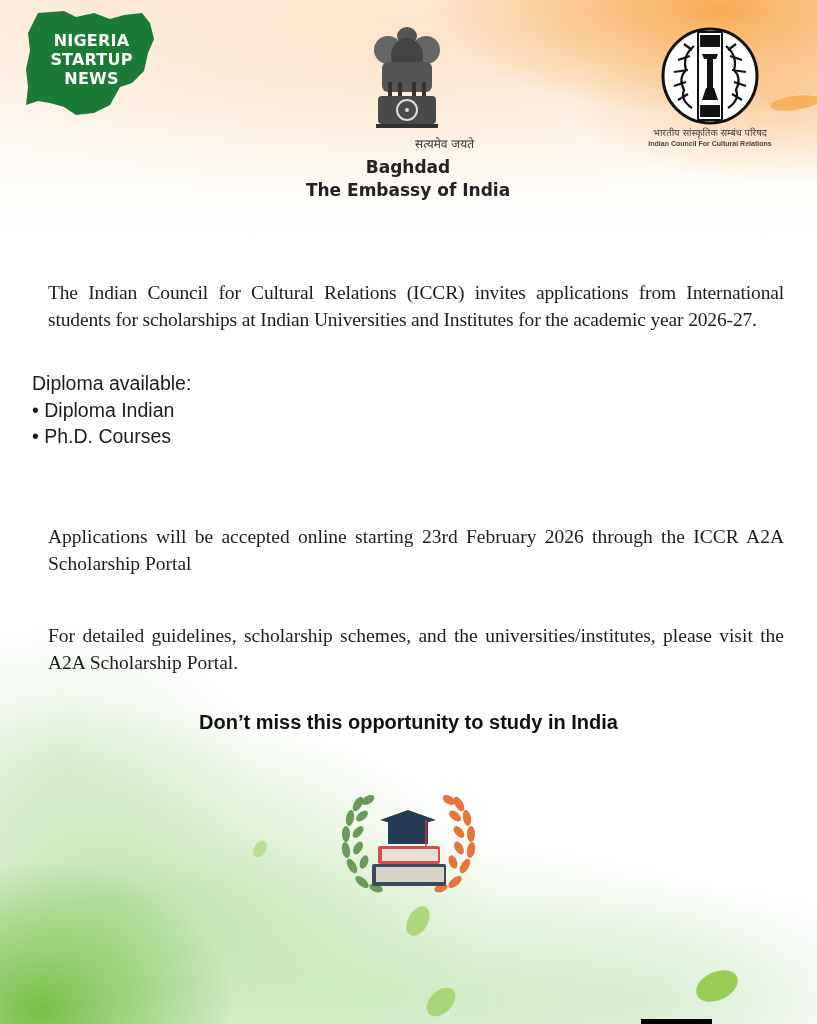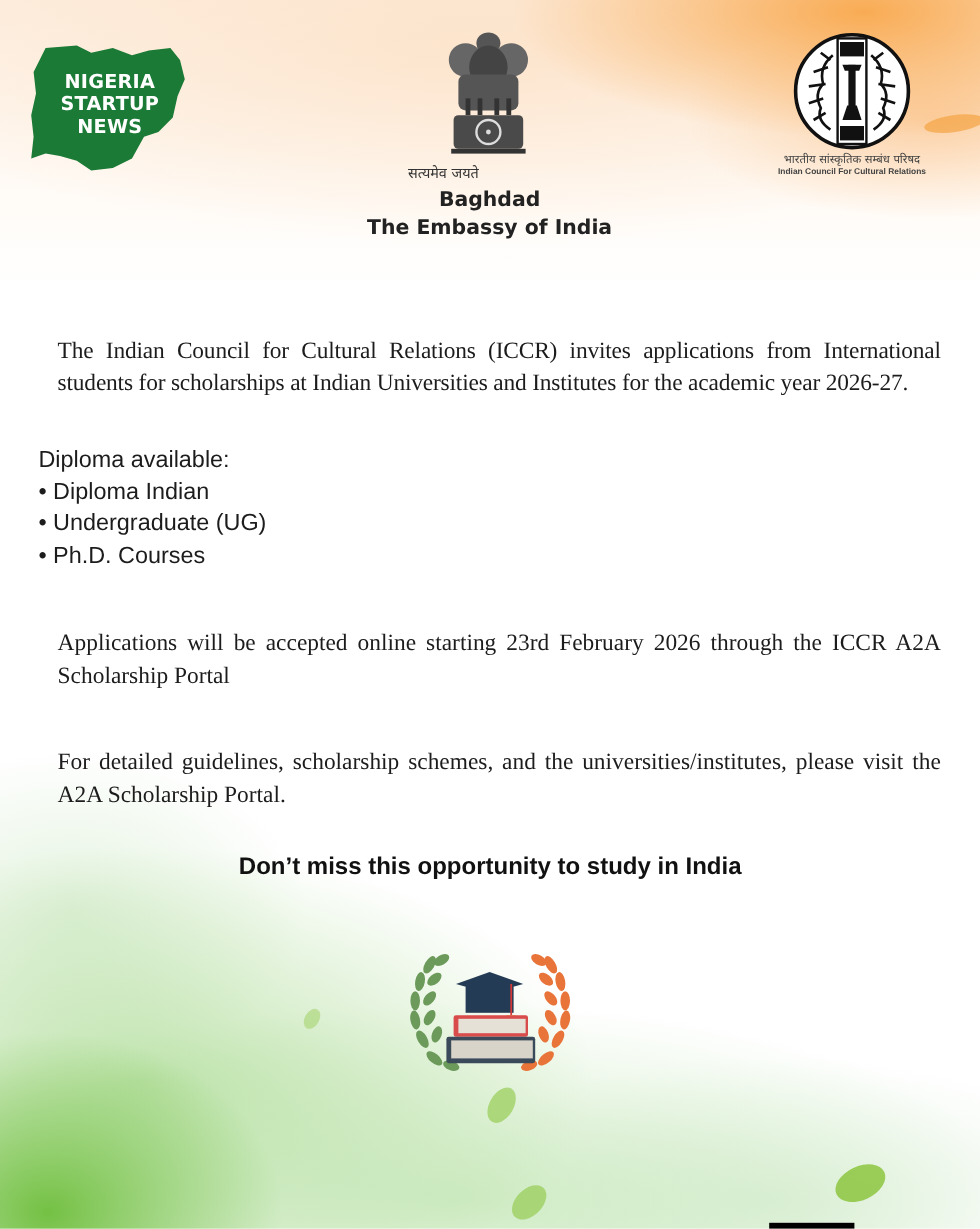--- a/index.html
+++ b/index.html
@@ -20,28 +20,28 @@
     background:
       radial-gradient(ellipse 260px 200px at 40px 1010px, rgba(110,190,60,0.95), rgba(120,195,70,0) 75%),
       radial-gradient(ellipse 500px 260px at 120px 900px, rgba(150,210,120,0.6), rgba(160,215,130,0) 75%),
       radial-gradient(ellipse 620px 220px at 380px 1000px, rgba(170,220,150,0.55), rgba(180,225,160,0) 75%),
       radial-gradient(ellipse 260px 180px at 60px 760px, rgba(200,230,190,0.5), rgba(210,235,200,0) 75%),
       radial-gradient(ellipse 400px 160px at 650px 1000px, rgba(205,232,200,0.5), rgba(215,238,210,0) 75%);
   }
   .leaf { position: absolute; border-radius: 50%; background: #8cc63f; opacity: 0.85; }
   .orange-smear { position: absolute; border-radius: 50%; background: #f4a443; opacity: 0.7; }
 
-  .logo-nsn { position: absolute; left: 24px; top: 36px; width: 135px; height: 108px; }
+  .logo-nsn { position: absolute; left: 24px; top: 9px; width: 135px; height: 108px; }
   .nsn-text {
     position: absolute; left: 0; top: 22px; width: 135px; text-align: center;
     color: #ffffff; font-family: "DejaVu Sans", sans-serif; font-weight: bold;
     font-size: 16px; line-height: 19px; letter-spacing: 0.2px;
   }
   .emblem { position: absolute; left: 368px; top: 22px; width: 78px; height: 110px; }
-  .motto { position: absolute; left: 340px; top: 135px; width: 134px; text-align: left; font-size: 12px; color: #333; font-family: "DejaVu Serif", serif; }
+  .motto { position: absolute; left: 340px; top: 135px; width: 134px; text-align: right; font-size: 12px; color: #333; font-family: "DejaVu Serif", serif; }
   .embassy-title {
     position: absolute; left: 258px; top: 156px; width: 300px; text-align: center;
     font-family: "DejaVu Sans", sans-serif; font-weight: bold; font-size: 17px; line-height: 23px; color: #222;
   }
   .iccr-logo { position: absolute; left: 660px; top: 26px; width: 100px; height: 100px; }
   .iccr-hindi { position: absolute; left: 620px; top: 126px; width: 180px; text-align: center; font-size: 9.5px; color: #444; font-family: "DejaVu Serif", serif; }
   .iccr-en { position: absolute; left: 620px; top: 140px; width: 180px; text-align: center; font-size: 7px; color: #444; font-weight: bold; }
 
   .content {
     position: absolute; left: 32px; top: 264px; width: 768px;
@@ -128,21 +128,20 @@
 <div class="iccr-en">Indian Council For Cultural Relations</div>
 
 <div class="content">
   <p class="para intro">The Indian Council for Cultural Relations (ICCR) invites applications from International students for scholarships at Indian Universities and Institutes for the academic year 2026-27.</p>
 </div>
 
 <div class="programs">
   <div>Diploma available:</div>
   <ul>
     <li>Diploma Indian</li>
-    <li>Undergraduate (UG)</li>
     <li>Ph.D. Courses</li>
   </ul>
 </div>
 
 <div class="apply">
   <p class="para">Applications will be accepted online starting 23rd February 2026 through the ICCR A2A Scholarship Portal</p>
 </div>
 
 <div class="guide">
   <p class="para">For detailed guidelines, scholarship schemes, and the  universities/institutes, please visit the A2A Scholarship Portal.</p>

